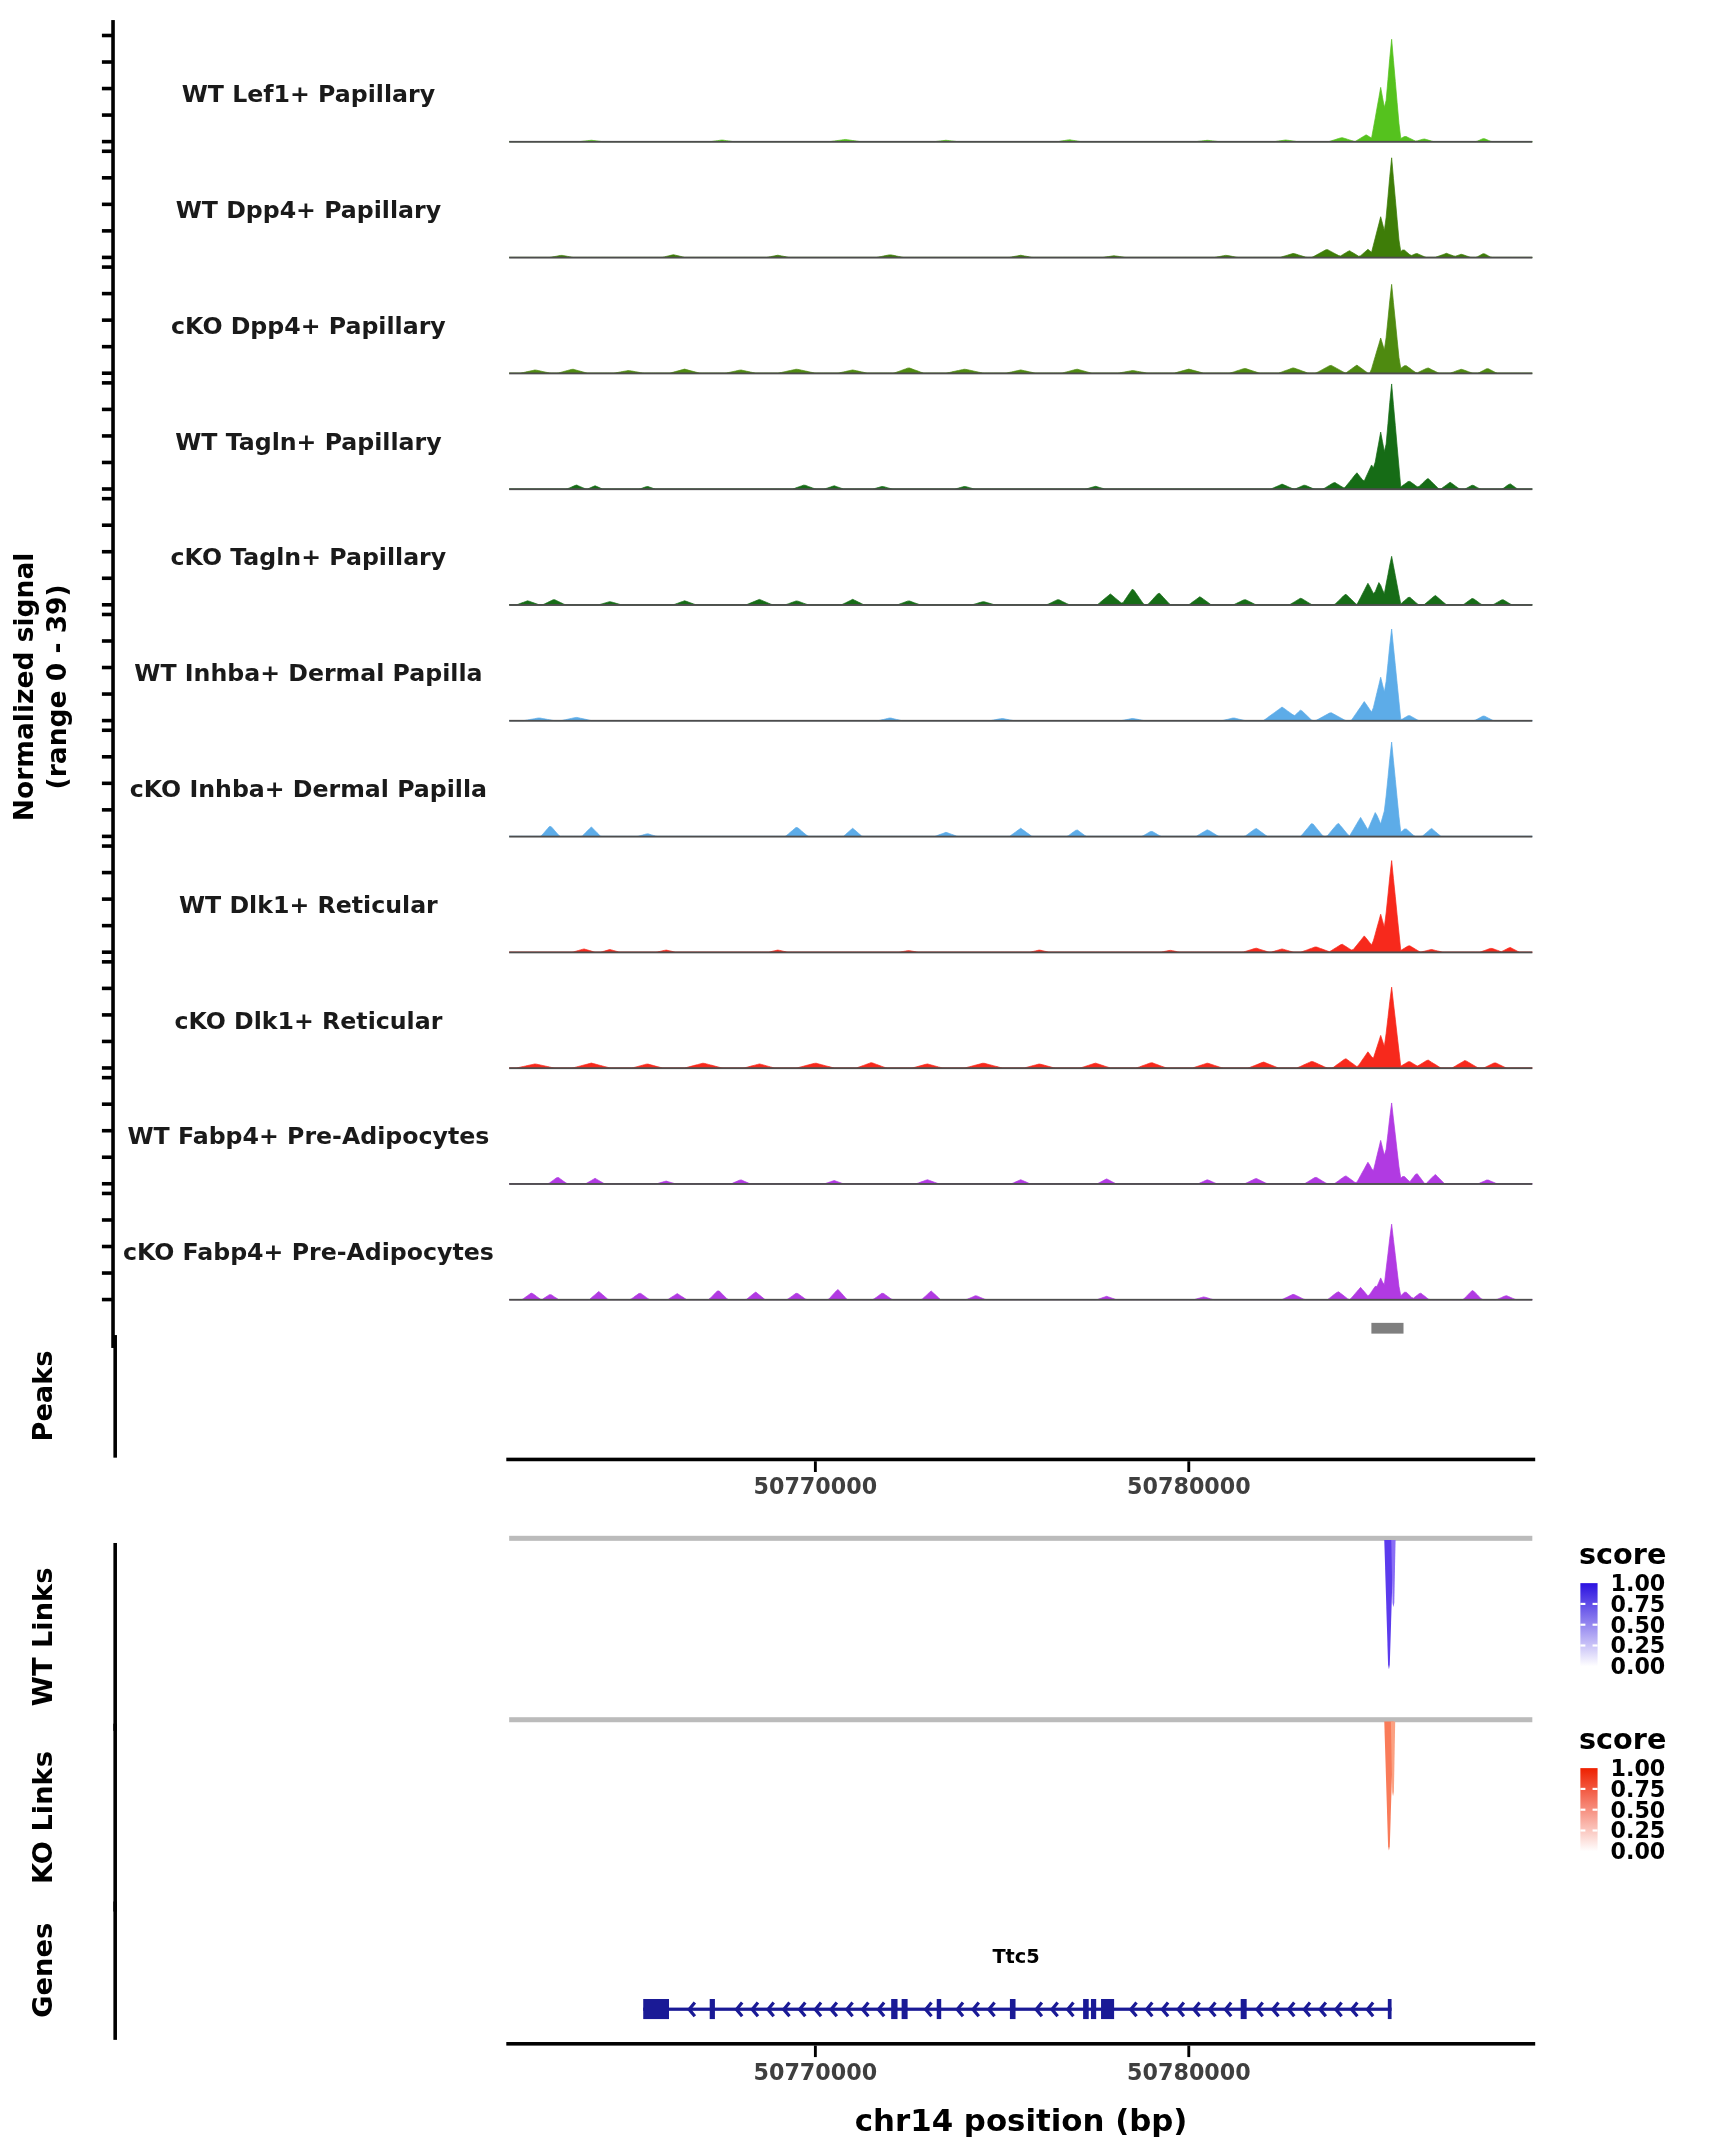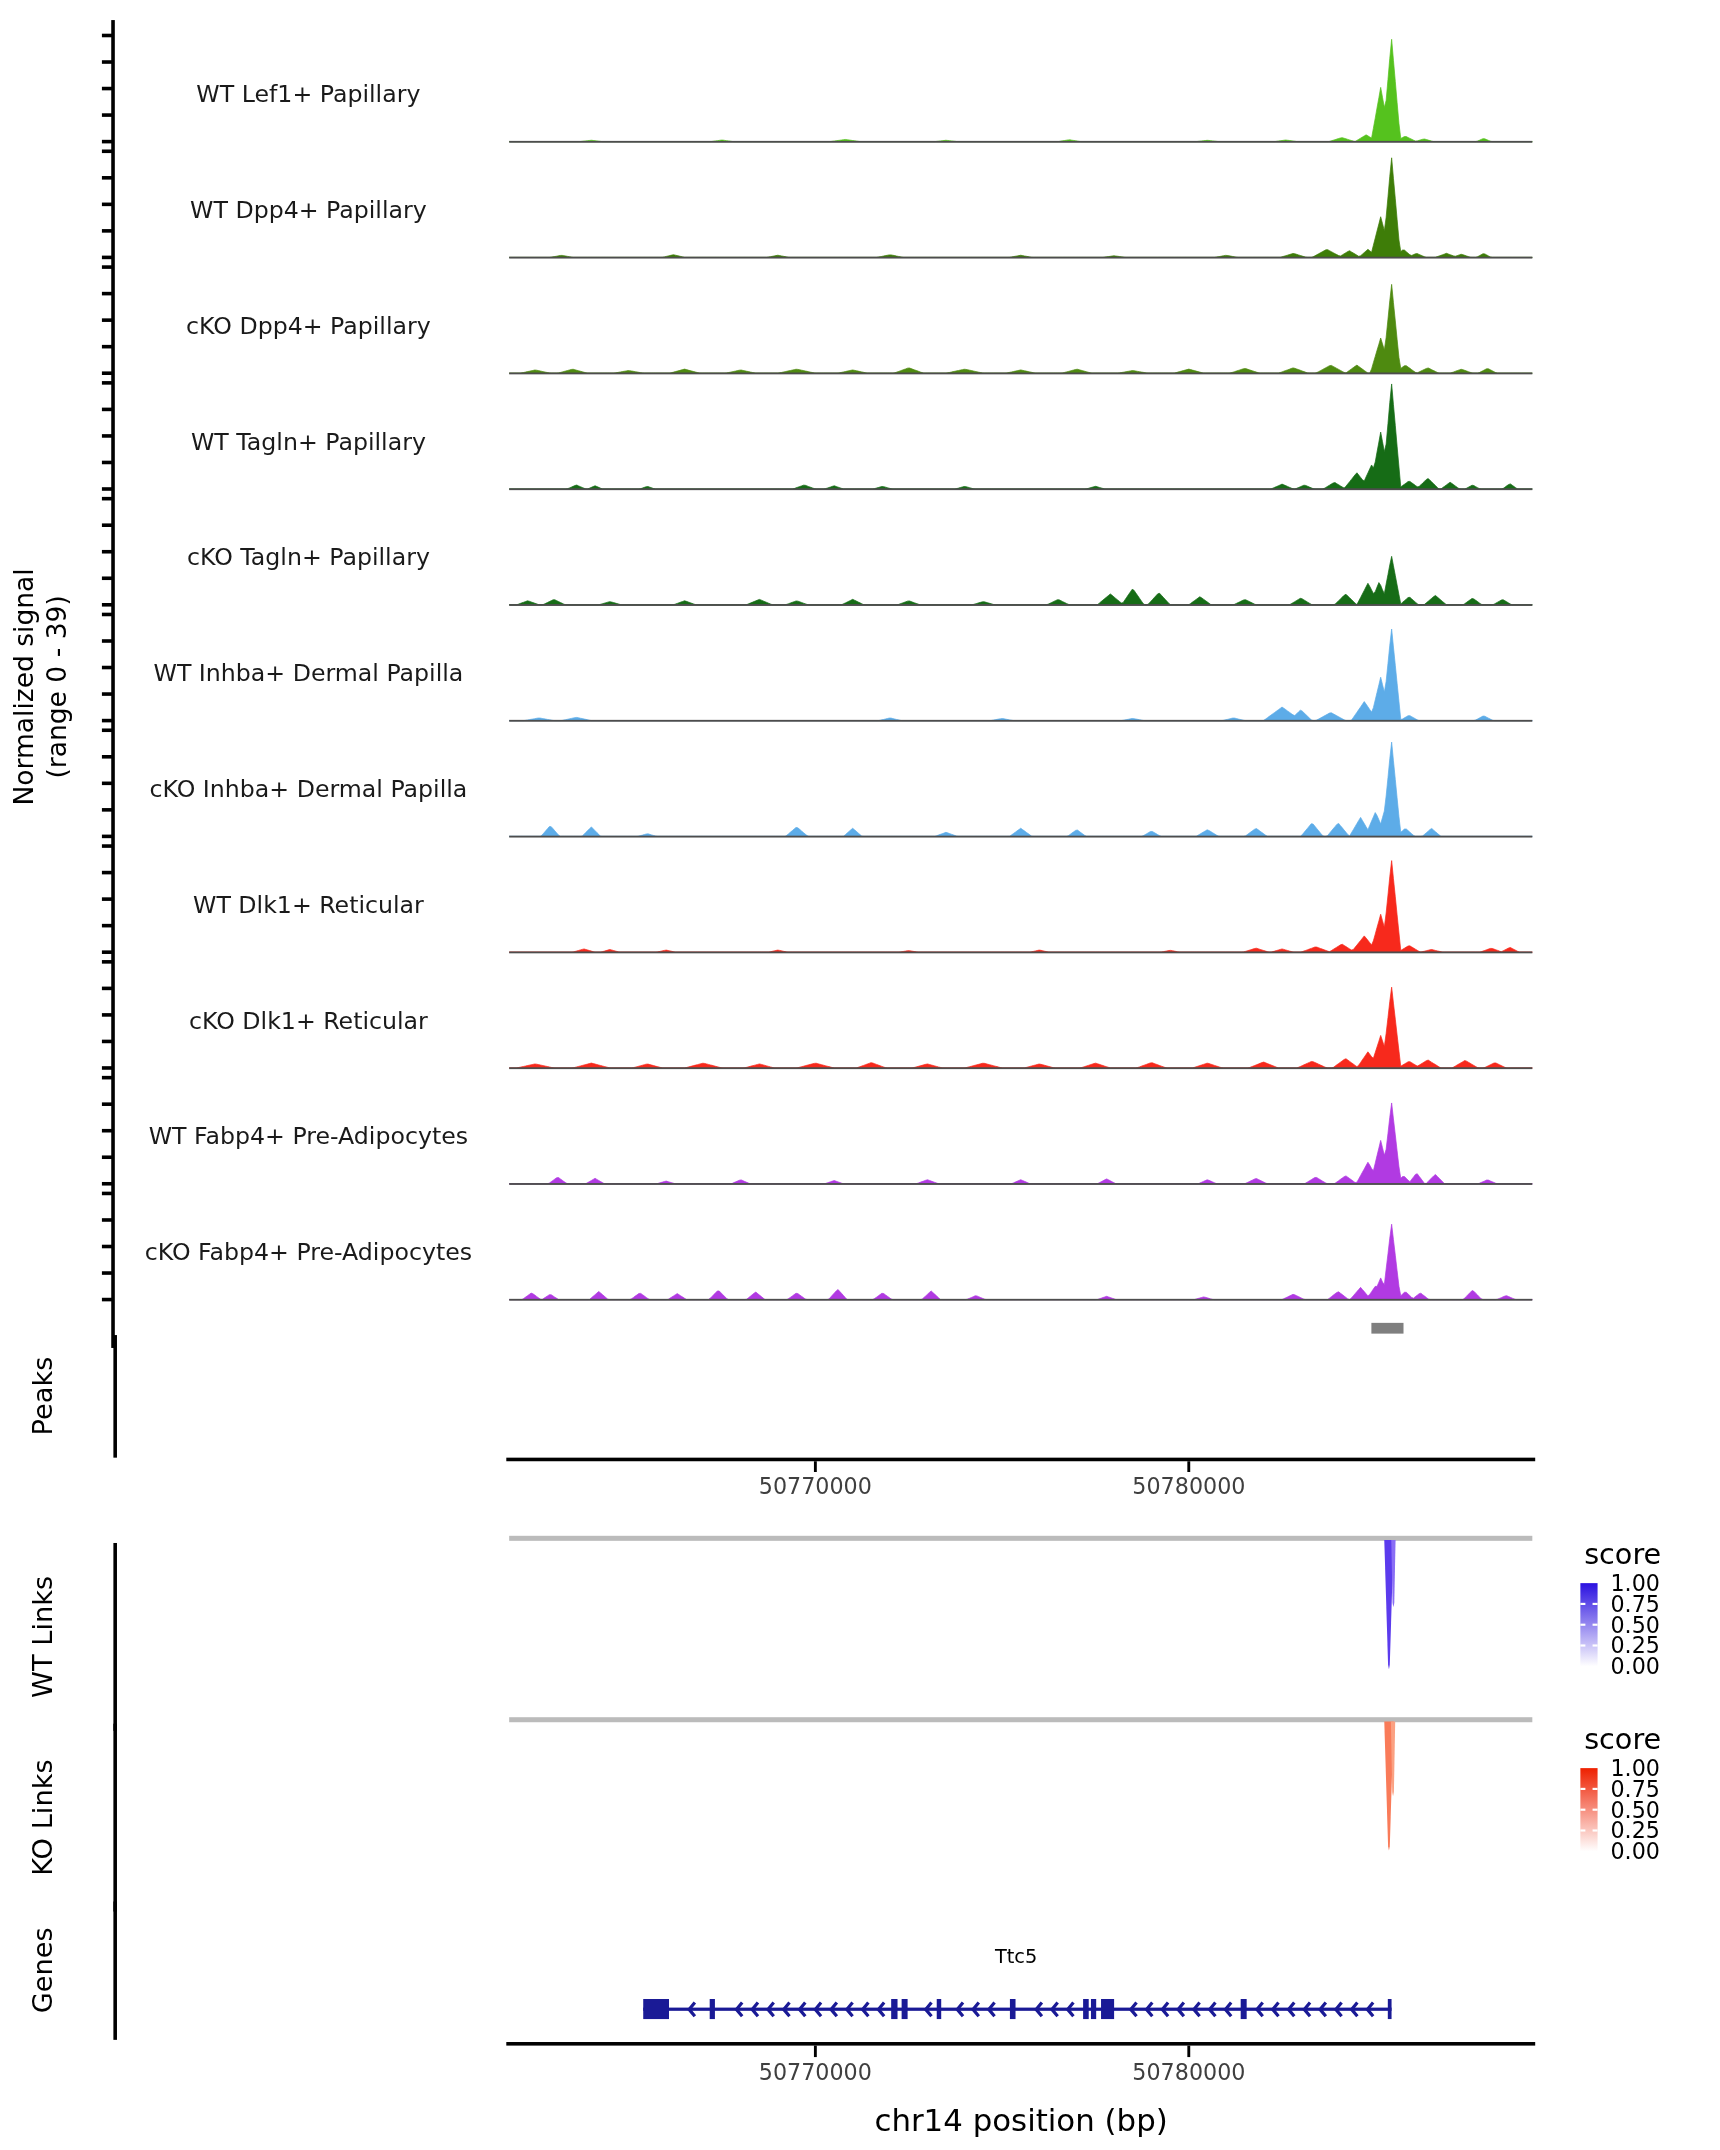--- a/index.html
+++ b/index.html
@@ -1,17 +1,17 @@
 <!DOCTYPE html>
 <html style="font-size:11.5px"><head>
 <meta charset="utf-8">
 <style>
   html,body{margin:0;padding:0;background:#ffffff;}
   #canvas{position:relative;width:1721px;height:2151px;background:#ffffff;overflow:hidden;
-          font-family:"DejaVu Sans","Liberation Sans",sans-serif;}
+          font-family:"DejaVu Sans","Liberation Sans",sans-serif;font-weight:bold;}
   svg text{font-family:"DejaVu Sans","Liberation Sans",sans-serif;}
   .tick-label{fill:#3f3f3f;font-size:31px;}
   .track-label{fill:#1a1a1a;font-size:33px;}
   .section-label{fill:#000000;font-size:38px;}
   .legend-title{fill:#000000;font-size:40px;}
   .legend-tick{fill:#000000;font-size:31px;}
   .xlabel{fill:#000000;font-size:43px;}
   .gene-name{fill:#000000;font-size:27px;}
   .ylab{fill:#000000;font-size:37px;}
 </style>

